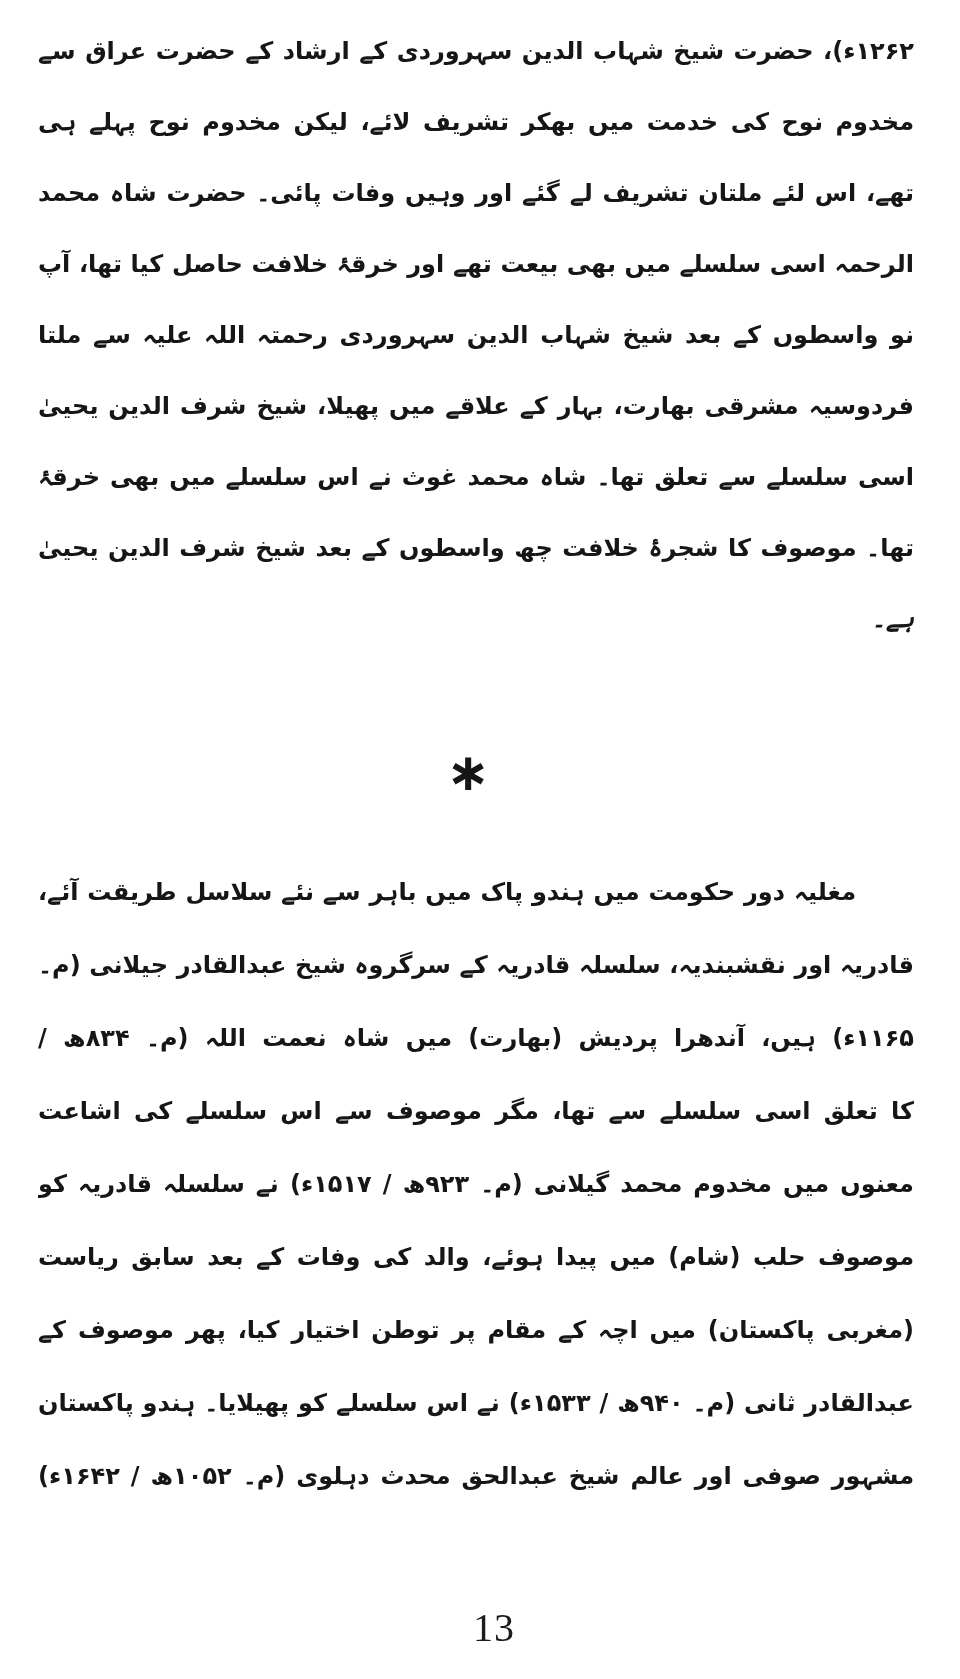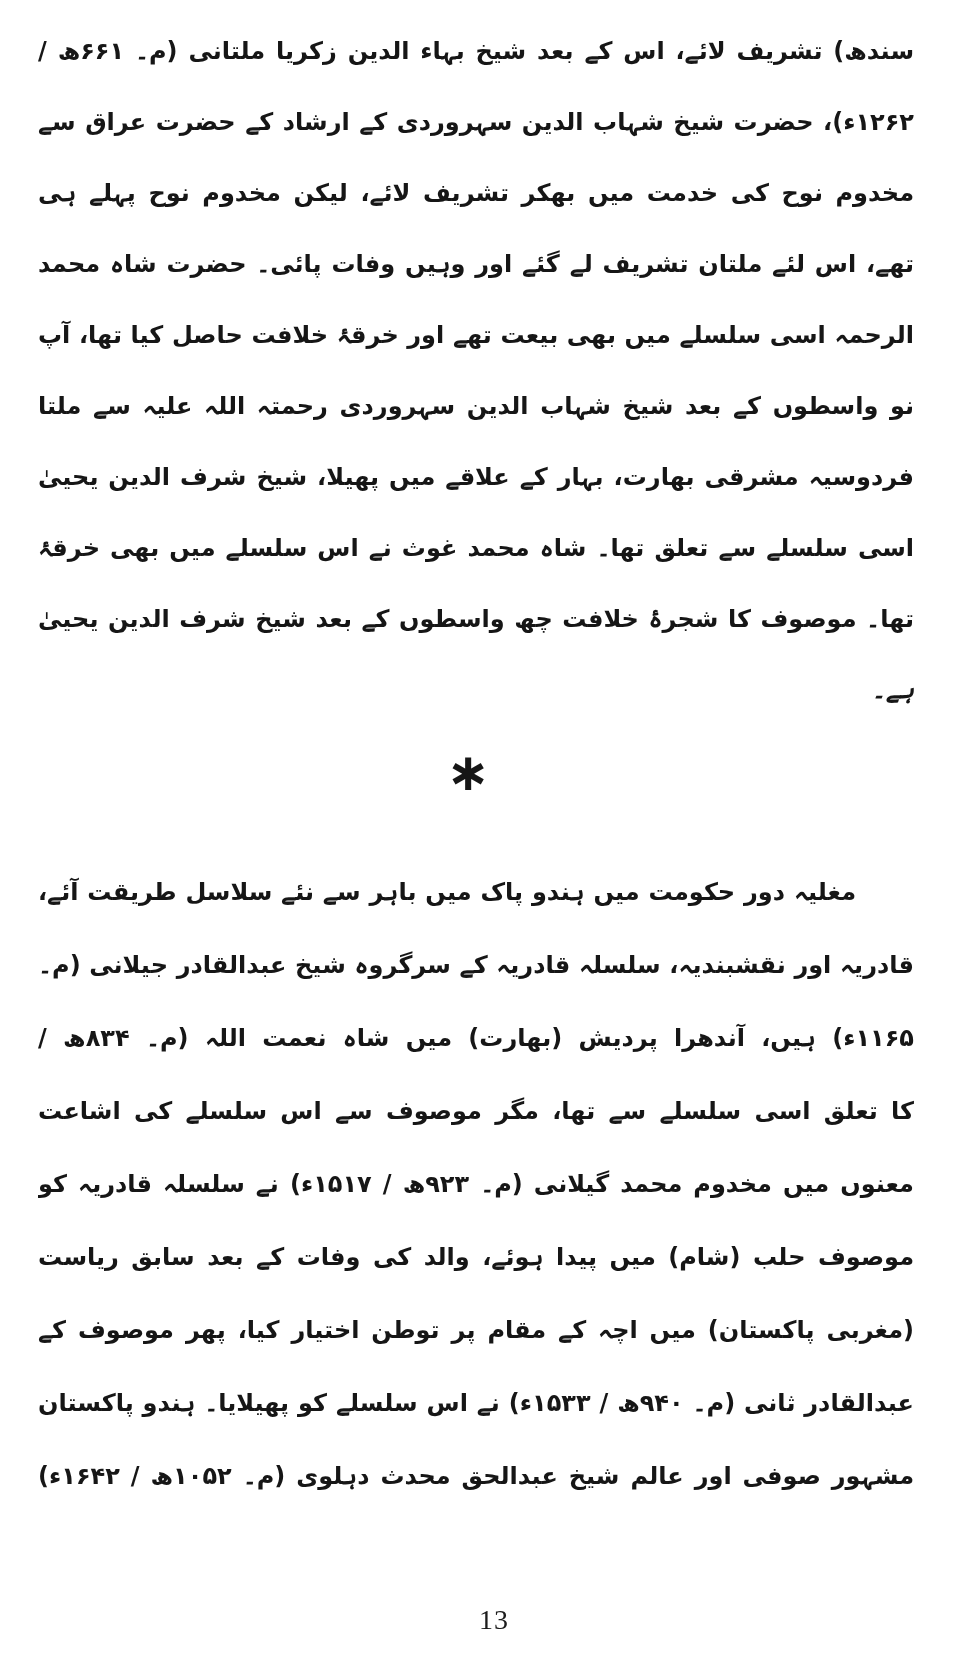--- a/index.html
+++ b/index.html
@@ -47,33 +47,32 @@
     font-weight:bold;
     color:#161616;
     font-family:"DejaVu Sans",sans-serif;
     line-height:60px;
   }
   .page-number{
     position:absolute;
     top:1604px;left:0;right:0;
     text-align:center;
     font-family:"Liberation Serif","DejaVu Serif",serif;
-    font-size:28px;
+    font-size:40px;
     color:#1c1c1c;
     letter-spacing:1px;
     margin-left:28px;
   }
 </style>
 </head>
 <body>
 
 <div class="page">
 
   <div class="text-block block-1">
-    <div class="urdu-line">سندھ) تشریف لائے، اس کے بعد شیخ بہاء الدین زکریا ملتانی (م۔ ۶۶۱ھ /</div>
     <div class="urdu-line">۱۲۶۲ء)، حضرت شیخ شہاب الدین سہروردی کے ارشاد کے حضرت عراق سے</div>
     <div class="urdu-line">مخدوم نوح کی خدمت میں بھکر تشریف لائے، لیکن مخدوم نوح پہلے ہی وفات پا چکے</div>
     <div class="urdu-line">تھے، اس لئے ملتان تشریف لے گئے اور وہیں وفات پائی۔ حضرت شاہ محمد غوث علیہ</div>
     <div class="urdu-line">الرحمہ اسی سلسلے میں بھی بیعت تھے اور خرقۂ خلافت حاصل کیا تھا، آپ کا شجرۂ خلافت</div>
     <div class="urdu-line">نو واسطوں کے بعد شیخ شہاب الدین سہروردی رحمتہ اللہ علیہ سے ملتا ہے۔ سلسلہ</div>
     <div class="urdu-line">فردوسیہ مشرقی بھارت، بہار کے علاقے میں پھیلا، شیخ شرف الدین یحییٰ منیری کا</div>
     <div class="urdu-line">اسی سلسلے سے تعلق تھا۔ شاہ محمد غوث نے اس سلسلے میں بھی خرقۂ خلافت حاصل کیا</div>
     <div class="urdu-line">تھا۔ موصوف کا شجرۂ خلافت چھ واسطوں کے بعد شیخ شرف الدین یحییٰ منیری سے ملتا</div>
     <div class="urdu-line short-last">ہے۔</div>
   </div>

